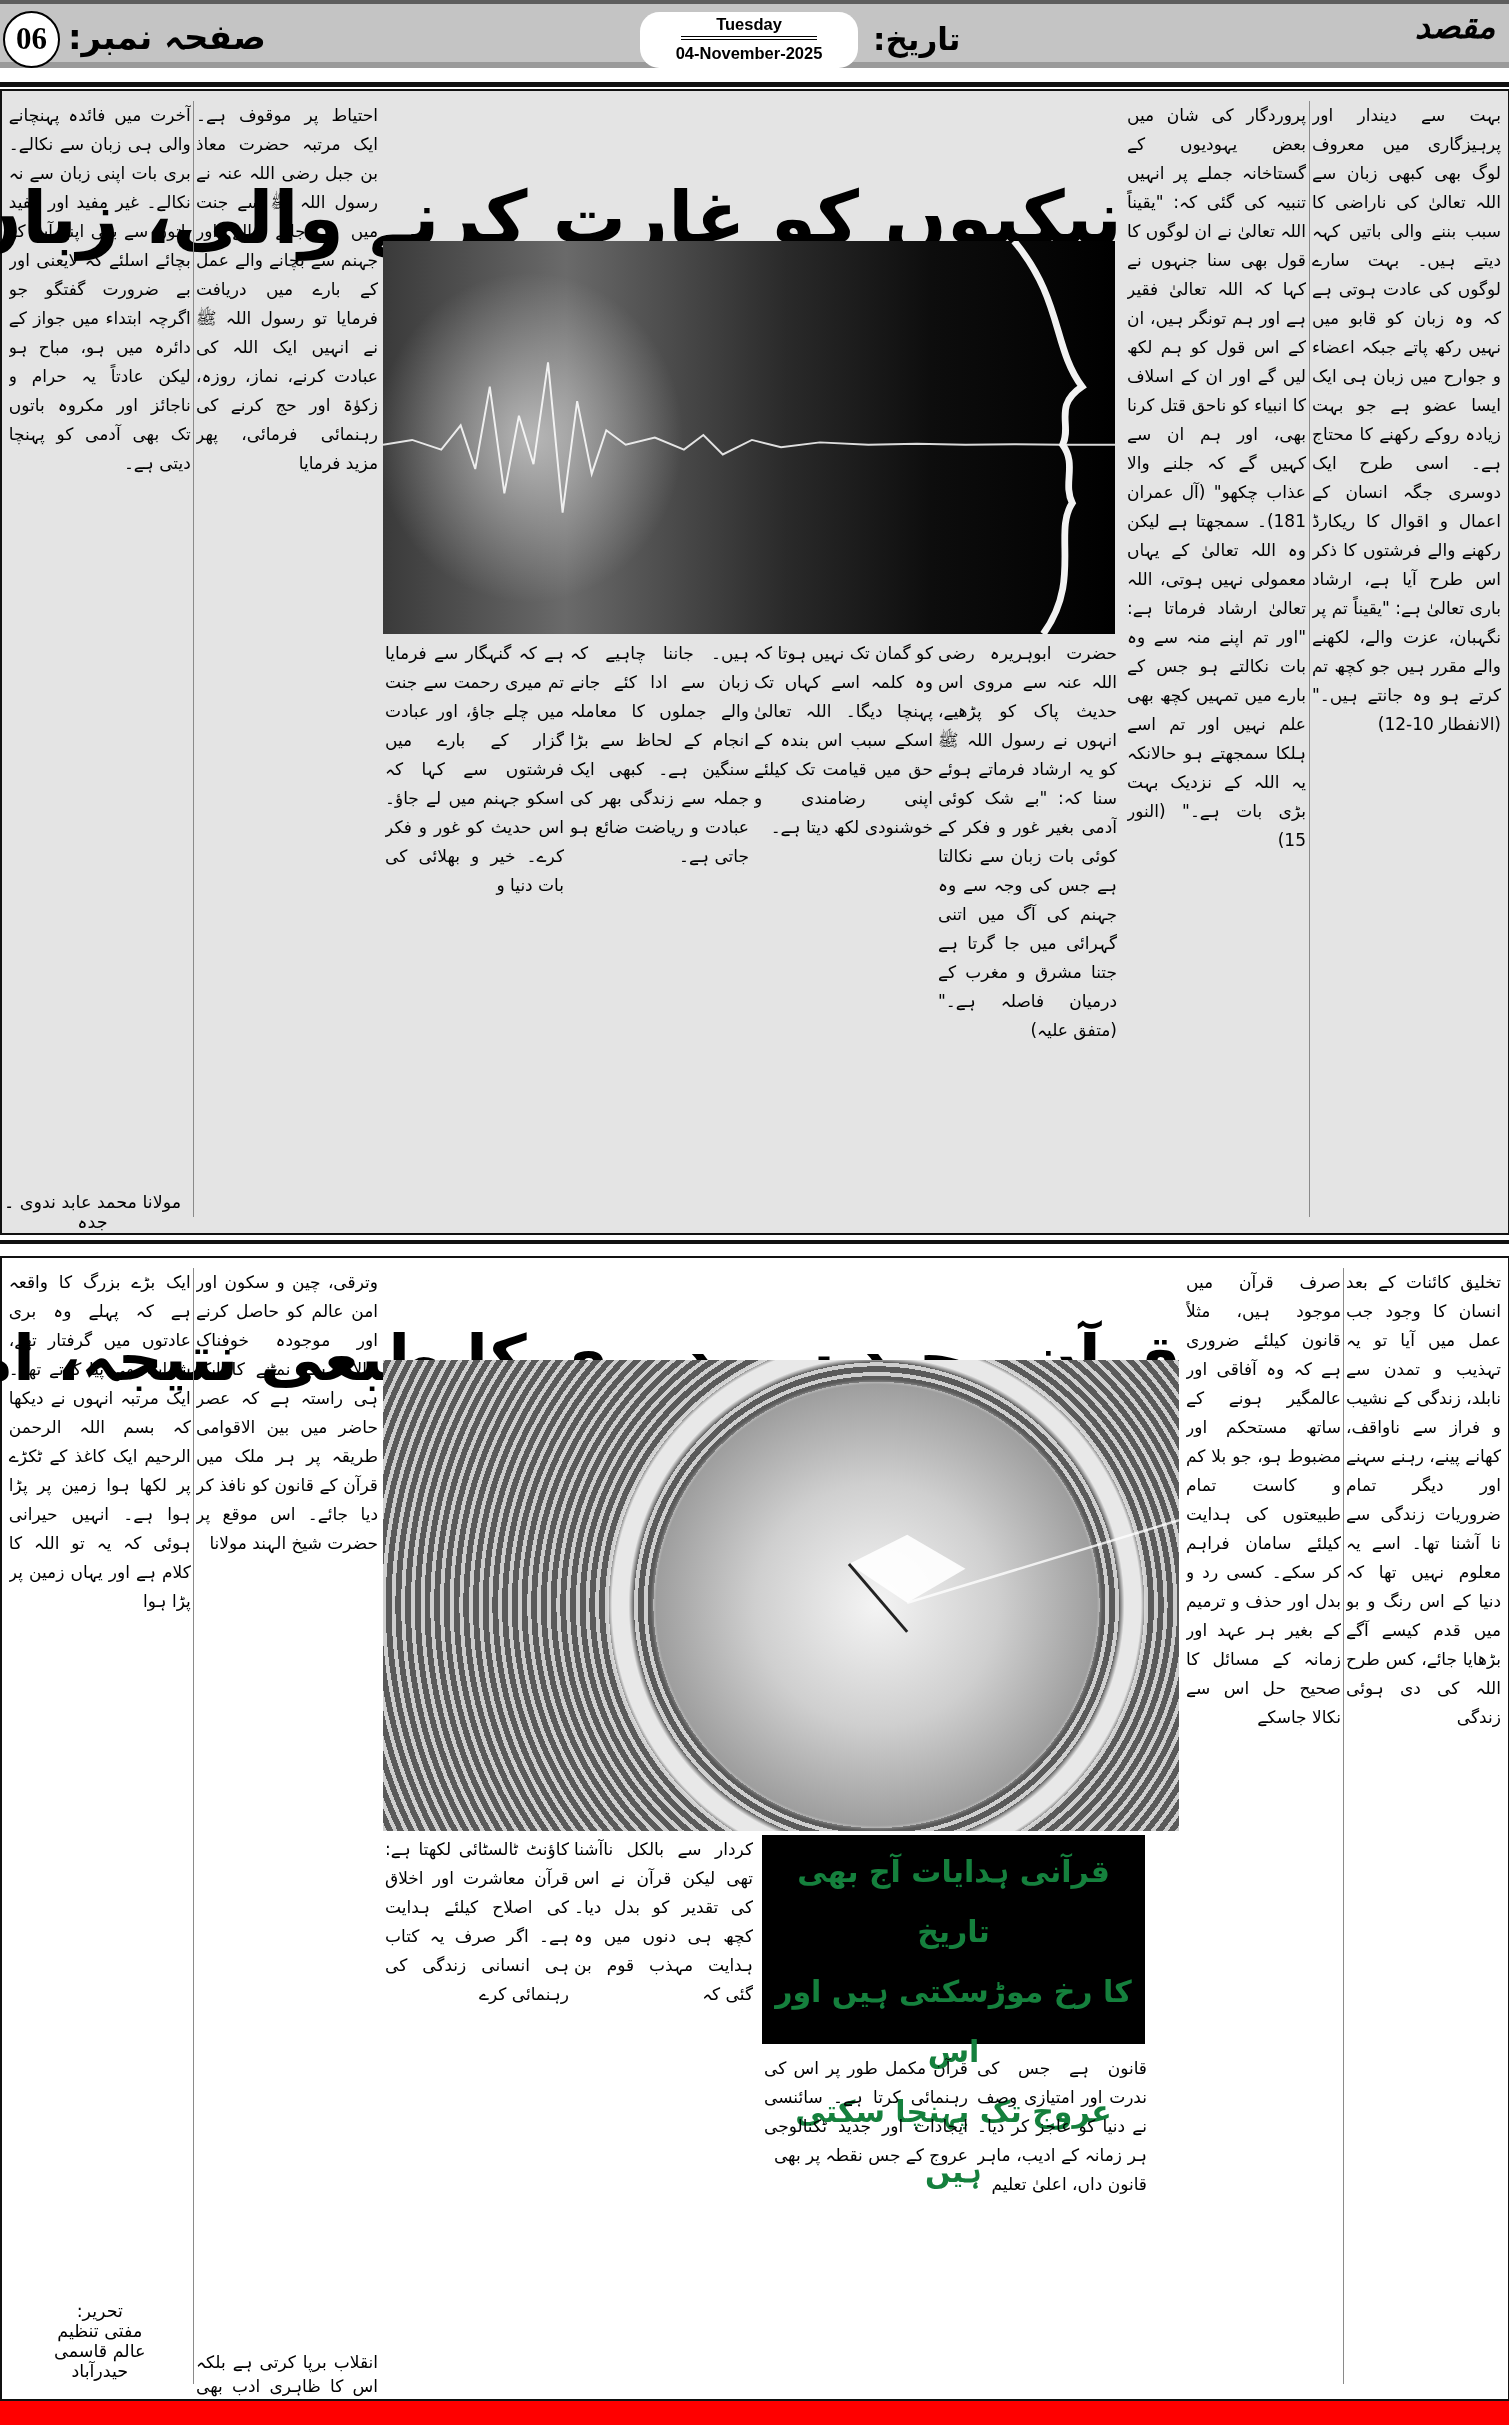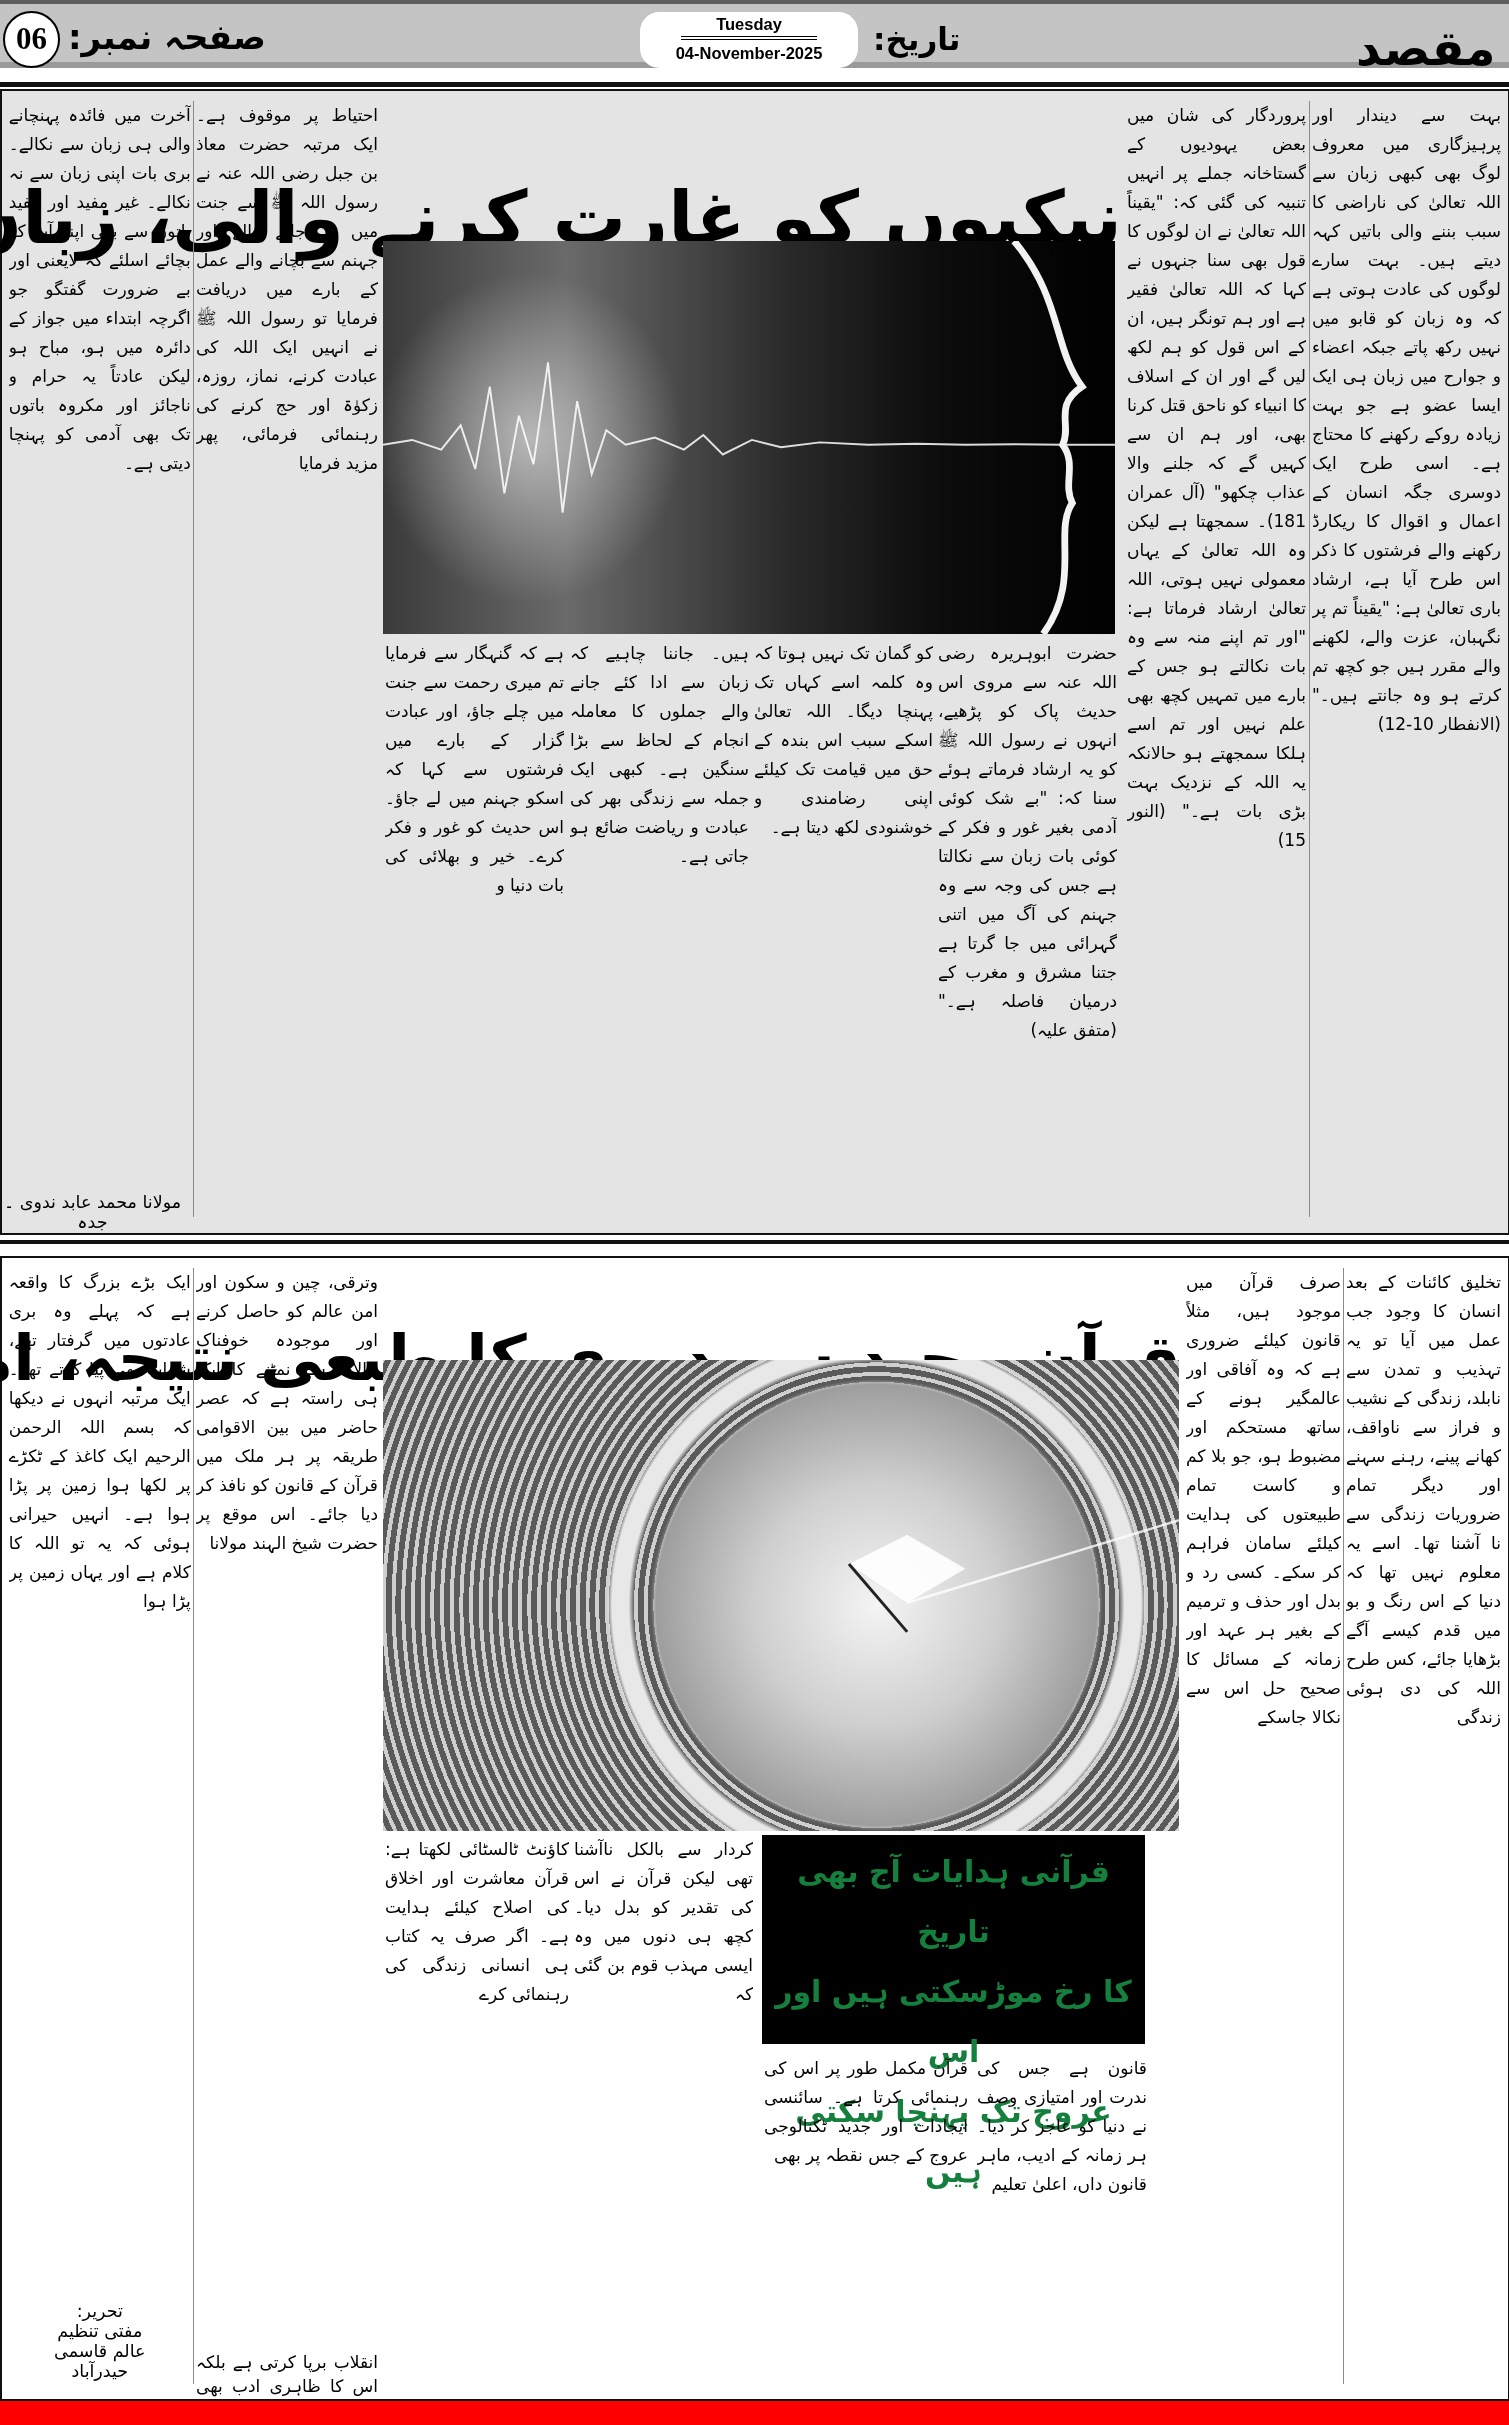--- a/index.html
+++ b/index.html
@@ -13,21 +13,21 @@
               display:flex; align-items:center; justify-content:center; font-size:31px; font-weight:bold;
               font-family:Liberation Serif, serif; box-sizing:border-box; }
   .page-num-label { position:absolute; left:68px; top:13.6px; font-size:34px; font-weight:bold; direction:rtl; white-space:nowrap;
               font-family:"DejaVu Sans", sans-serif; }
   .date-box { position:absolute; left:640px; top:7.8px; width:218px; height:56px; background:#fff; border-radius:19.4px;
               text-align:center; font-family:"Liberation Sans", sans-serif; font-weight:bold; }
   .date-day { font-size:16.5px; margin-top:2.9px; }
   .date-rule { width:136px; margin:2.9px auto 3.9px; border-top:1.5px solid #000; border-bottom:1.5px solid #000; height:1.5px; }
   .date-text { font-size:16.5px; }
   .date-label { position:absolute; left:873px; top:17.5px; font-size:31px; font-weight:bold; direction:rtl; white-space:nowrap; }
-  .logo { position:absolute; right:14.6px; top:16px; font-size:48px; font-weight:bold; direction:rtl; white-space:nowrap; }
+  .logo { position:absolute; right:14.6px; top:3px; font-size:33px; font-weight:bold; direction:rtl; white-space:nowrap;font-style:italic; }
   .sep-line { position:absolute; left:0; width:1510px; height:4.9px; background:#111; }
   .panel { position:absolute; box-sizing:border-box; border:2.9px solid #111; }
   .panel-top { left:0; top:89px; width:1510px; height:1146px; background:#e4e4e4; }
   .panel-bottom { left:0; top:1256px; width:1510px; height:1145px; background:#ffffff; }
   .col { position:absolute; direction:rtl; text-align:justify; font-size:17px; line-height:29px; overflow:hidden;
          font-family:"DejaVu Sans", sans-serif; }
   .headline { position:absolute; direction:rtl; text-align:center; font-weight:bold; white-space:nowrap; }
   .img-top { position:absolute; left:384px; top:243px; width:732px; height:393px;
      background:
        radial-gradient(ellipse 30% 60% at 20% 50%, rgba(255,255,255,0.55), transparent 70%),
@@ -113,21 +113,21 @@
     <div>عروج تک پہنچا سکتی ہیں</div>
   </div>
 
   <div class="col" style="left:1344px; top:9.7px; width:155px; height:1116px;">تخلیق کائنات کے بعد انسان کا وجود جب عمل میں آیا تو یہ تہذیب و تمدن سے نابلد، زندگی کے نشیب و فراز سے ناواقف، کھانے پینے، رہنے سہنے اور دیگر تمام ضروریات زندگی سے نا آشنا تھا۔ اسے یہ معلوم نہیں تھا کہ دنیا کے اس رنگ و بو میں قدم کیسے آگے بڑھایا جائے، کس طرح اللہ کی دی ہوئی زندگی</div>
   <div class="col" style="left:1184px; top:9.7px; width:155px; height:1116px;">صرف قرآن میں موجود ہیں، مثلاً قانون کیلئے ضروری ہے کہ وہ آفاقی اور عالمگیر ہونے کے ساتھ مستحکم اور مضبوط ہو، جو بلا کم و کاست تمام طبیعتوں کی ہدایت کیلئے سامان فراہم کر سکے۔ کسی رد و بدل اور حذف و ترمیم کے بغیر ہر عہد اور زمانہ کے مسائل کا صحیح حل اس سے نکالا جاسکے</div>
   <div class="vrule" style="left:1341px; top:9.7px; height:1116px;"></div>
 
   <div class="col" style="left:975px; top:796px; width:170px; height:340px;">قانون ہے جس کی ندرت اور امتیازی وصف نے دنیا کو عاجز کر دیا۔ ہر زمانہ کے ادیب، ماہر قانون داں، اعلیٰ تعلیم</div>
   <div class="col" style="left:762px; top:796px; width:204px; height:340px;">قرآن مکمل طور پر اس کی رہنمائی کرتا ہے۔ سائنسی ایجادات اور جدید ٹکنالوجی عروج کے جس نقطہ پر بھی</div>
 
-  <div class="col" style="left:572px; top:577px; width:179px; height:558px;">کردار سے بالکل ناآشنا تھی لیکن قرآن نے اس کی تقدیر کو بدل دیا۔ کچھ ہی دنوں میں وہ ایسی مہذب قوم بن گئی کہ</div>
+  <div class="col" style="left:572px; top:577px; width:179px; height:558px;">کردار سے بالکل ناآشنا تھی لیکن قرآن نے اس کی تقدیر کو بدل دیا۔ کچھ ہی دنوں میں وہ ہدایت مہذب قوم بن گئی کہ</div>
   <div class="col" style="left:383px; top:577px; width:184px; height:558px;">کاؤنٹ ٹالسٹائی لکھتا ہے: قرآن معاشرت اور اخلاق کی اصلاح کیلئے ہدایت ہے۔ اگر صرف یہ کتاب ہی انسانی زندگی کی رہنمائی کرے</div>
 
   <div class="col" style="left:194px; top:9.7px; width:182px; height:1116px;">وترقی، چین و سکون اور امن عالم کو حاصل کرنے اور موجودہ خوفناک حالات سے نمٹنے کا ایک ہی راستہ ہے کہ عصر حاضر میں بین الاقوامی طریقہ پر ہر ملک میں قرآن کے قانون کو نافذ کر دیا جائے۔ اس موقع پر حضرت شیخ الہند مولانا</div>
   <div class="col" style="left:6.8px; top:9.7px; width:182px; height:1024px;">ایک بڑے بزرگ کا واقعہ ہے کہ پہلے وہ بری عادتوں میں گرفتار تھے، شراب بھی پیا کرتے تھے۔ ایک مرتبہ انہوں نے دیکھا کہ بسم اللہ الرحمن الرحیم ایک کاغذ کے ٹکڑے پر لکھا ہوا زمین پر پڑا ہوا ہے۔ انہیں حیرانی ہوئی کہ یہ تو اللہ کا کلام ہے اور یہاں زمین پر پڑا ہوا</div>
   <div class="vrule" style="left:191px; top:9.7px; height:1116px;"></div>
 
   <div class="col" style="left:194px; top:1092px; width:182px; height:53px; line-height:24px;">انقلاب برپا کرتی ہے بلکہ اس کا ظاہری ادب بھی انسان کو اعلیٰ مقام تک لے</div>
 
   <div class="byline" style="left:6.8px; top:1043px; width:182px;">
     <div>تحریر:</div>

